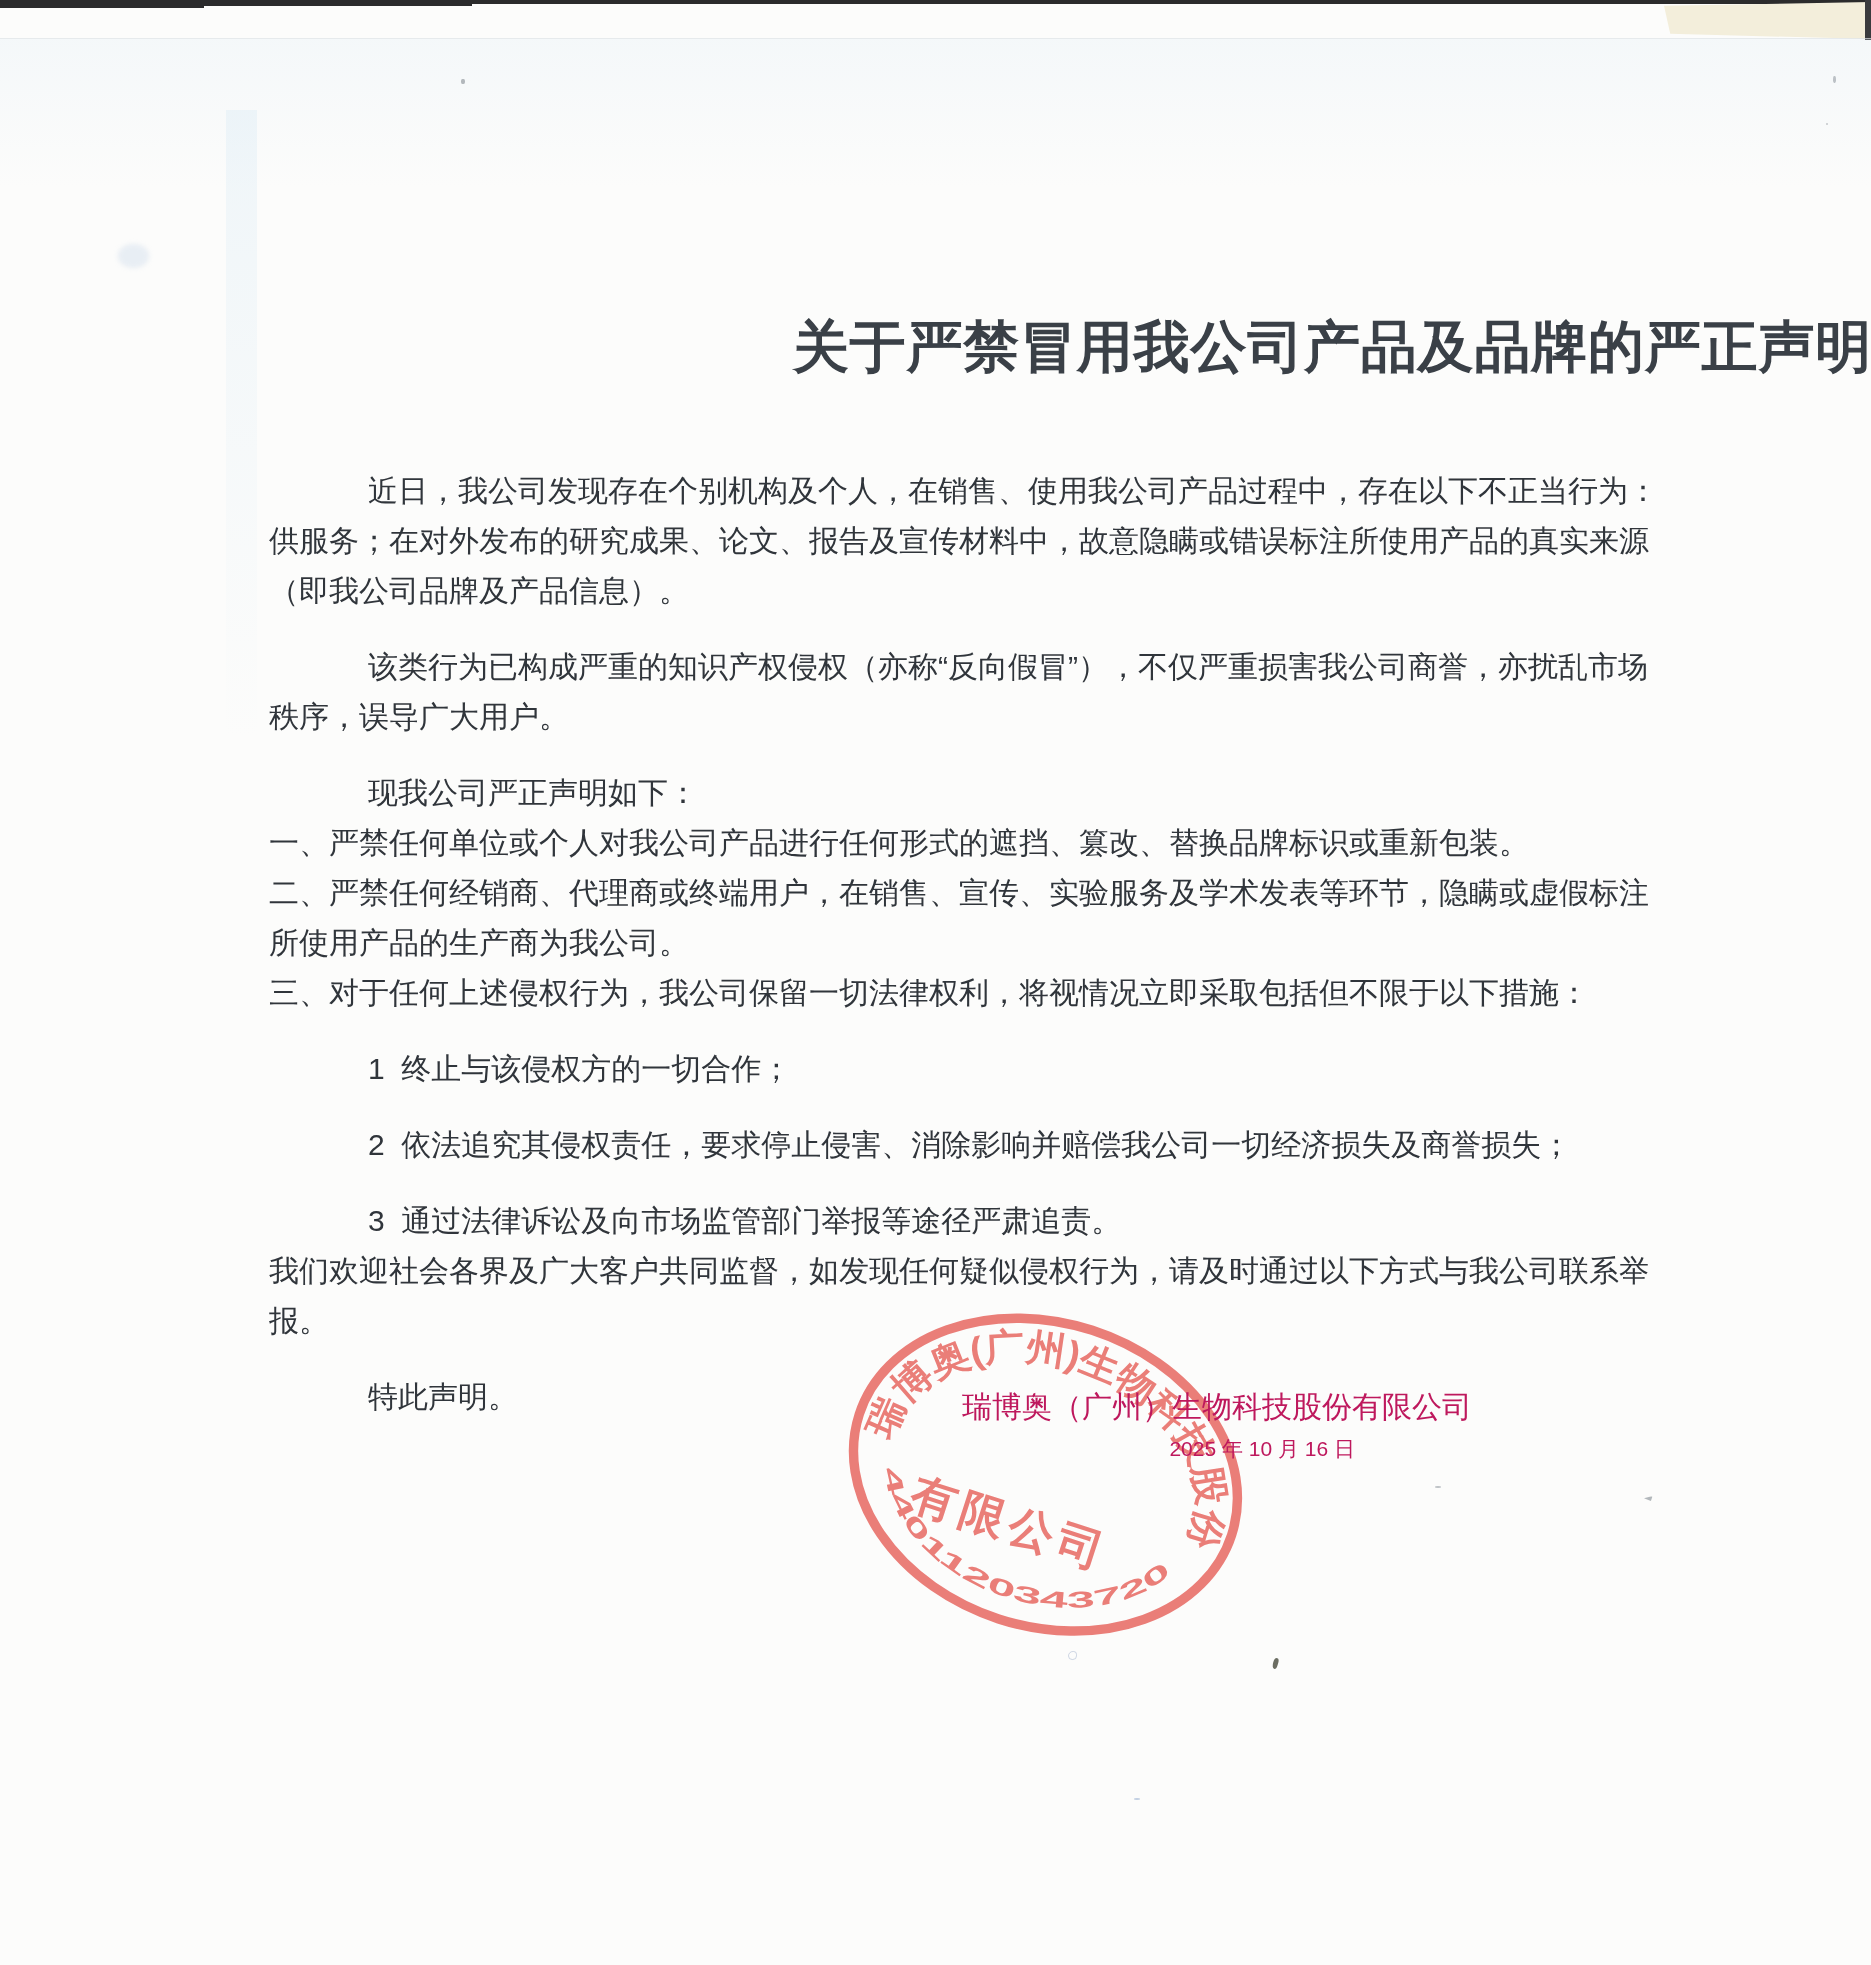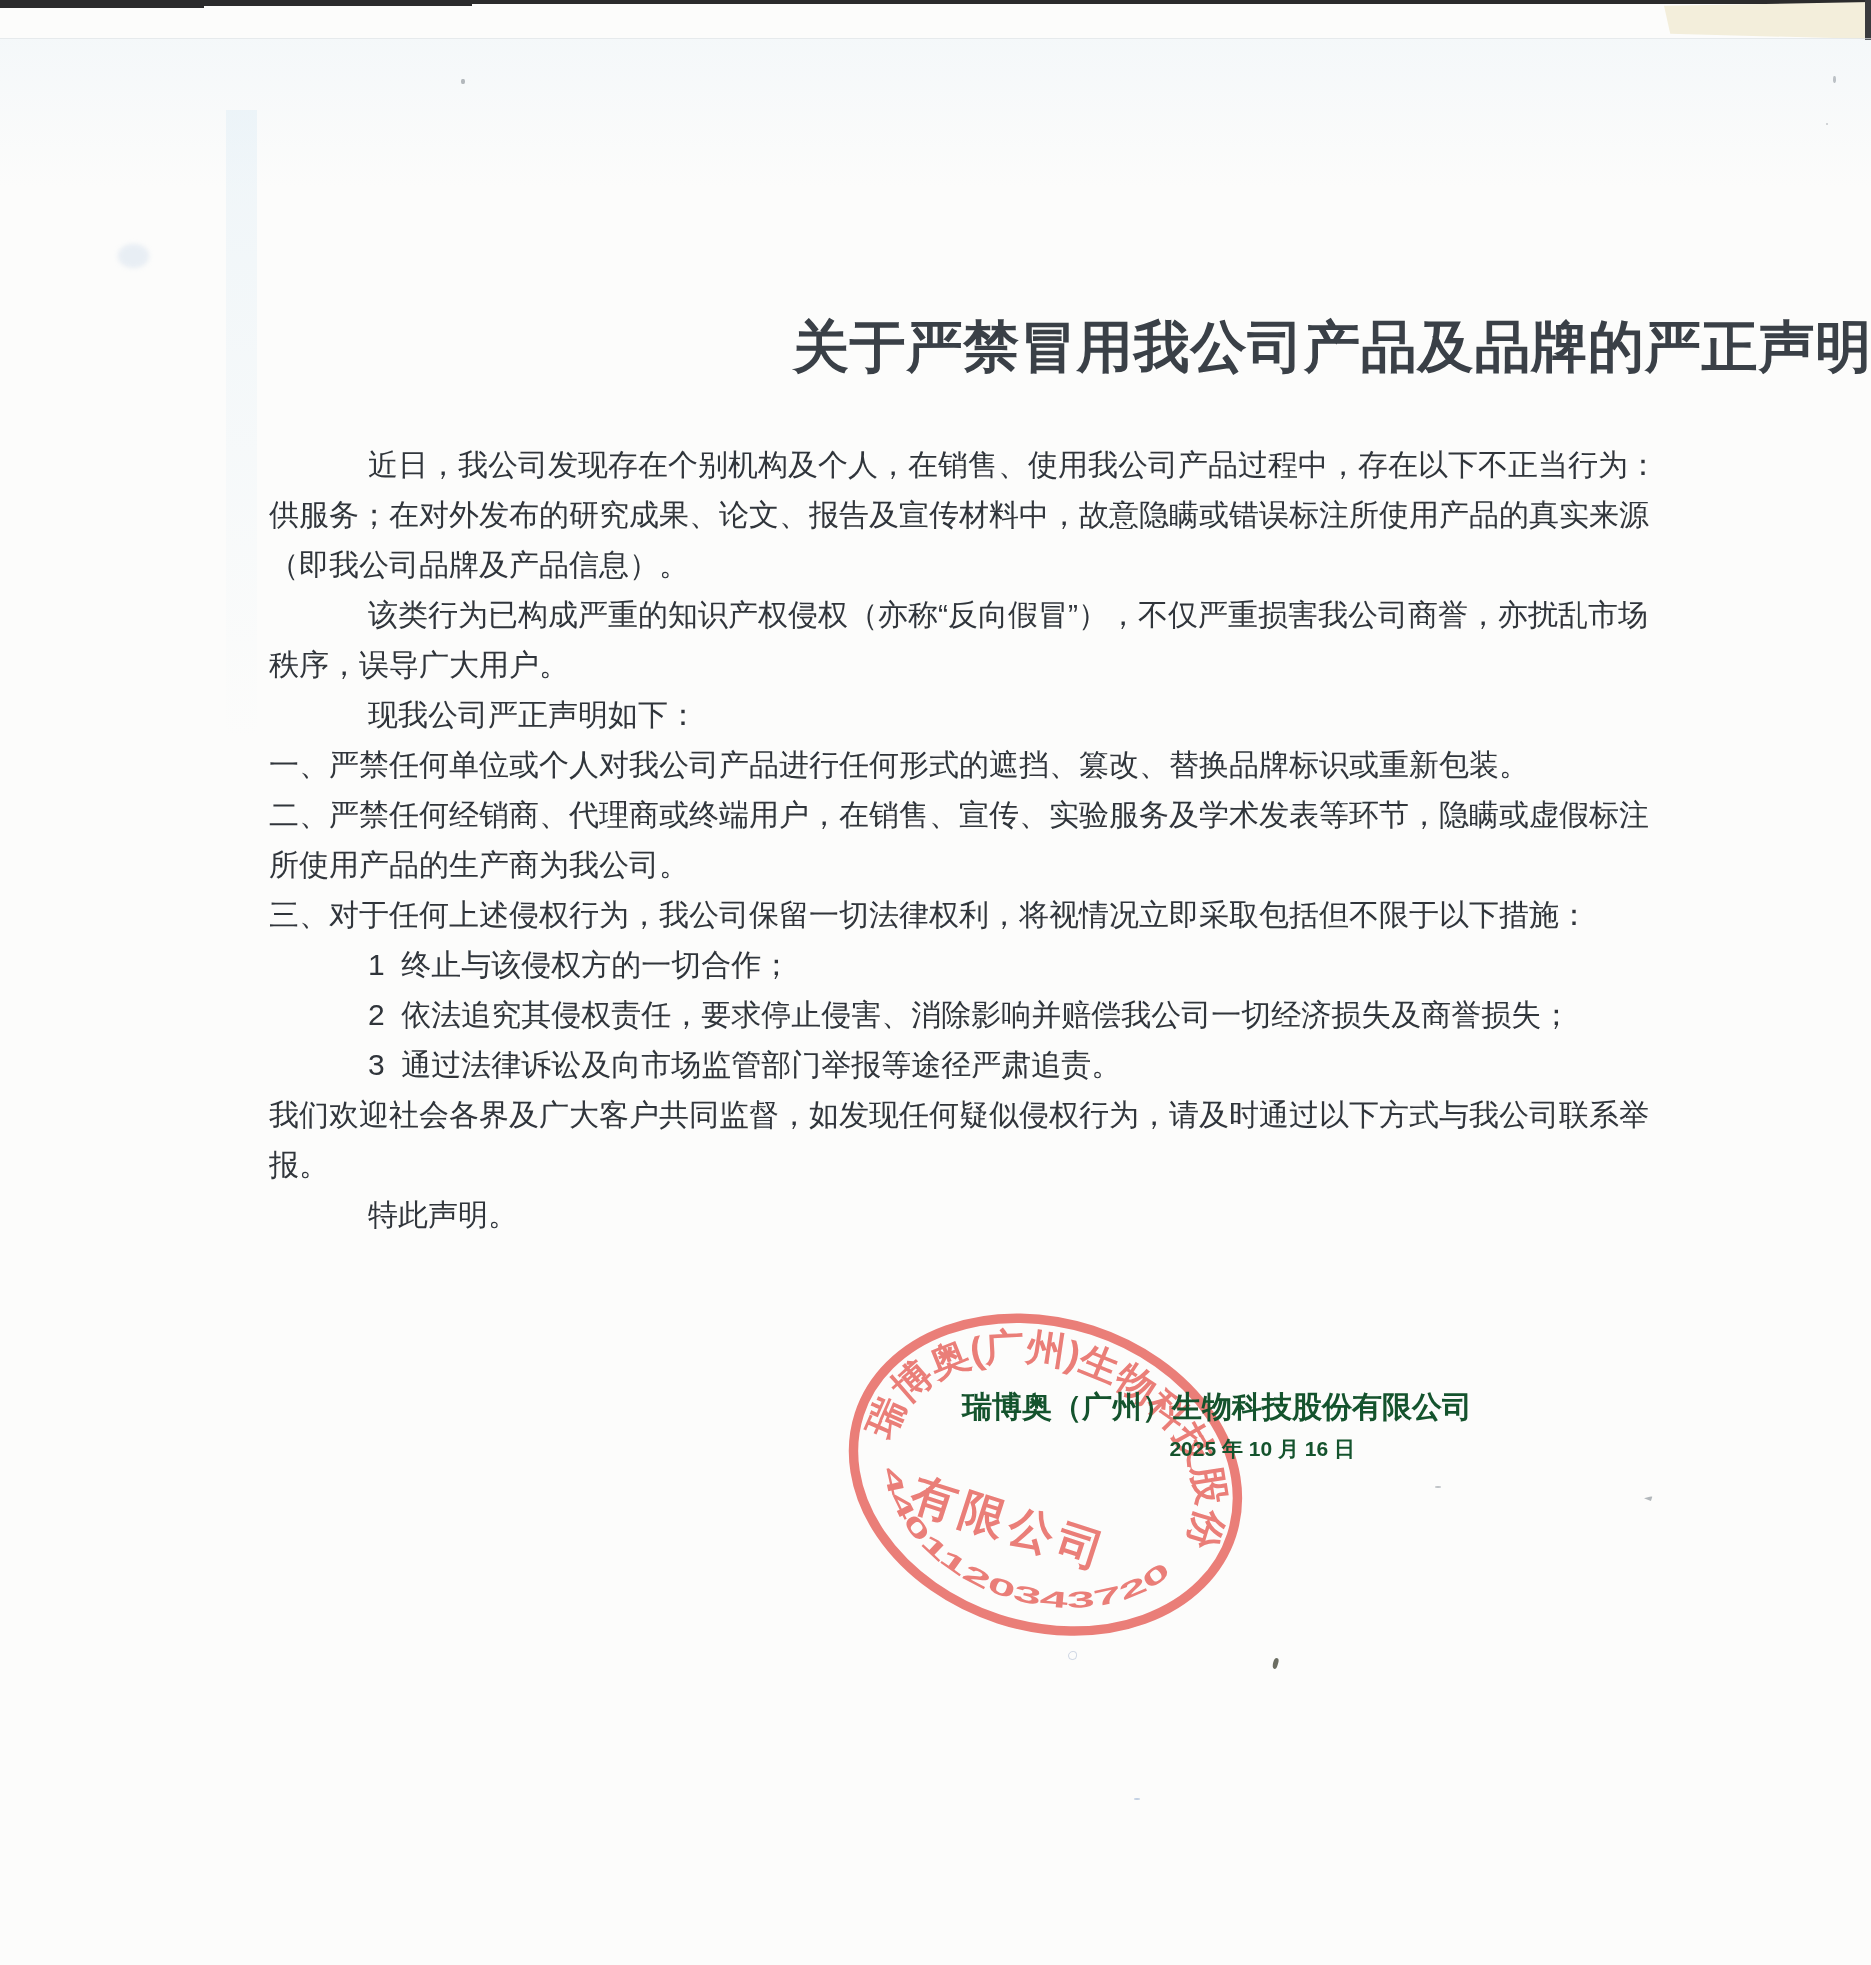--- a/index.html
+++ b/index.html
@@ -42,22 +42,22 @@
     position:absolute;top:310px;left:0;width:100%;
     text-align:right;
     font-size:56px;font-weight:600;letter-spacing:0.8px;
     color:#3a4047;white-space:pre;
   }
   .body-text{
     position:absolute;left:269px;top:440px;width:1368px;
     font-size:30px;line-height:50px;font-weight:500;color:#30353b;
   }
   .line{white-space:pre;height:50px;}
-  .line.ind{padding-left:99px;}
-  .sig{position:absolute;color:#14532d;font-weight:700;white-space:pre;}
+  .line.ind{padding-left:99px;margin-top:26px;}
+  .sig{position:absolute;color:#be185d;font-weight:400;white-space:pre;}
   .sig-company{top:1387px;right:400px;font-size:30px;}
   .sig-date{top:1435px;right:517px;font-size:21px;}
   .seal{position:absolute;left:0;top:0;pointer-events:none;}
 </style>
 </head>
 <body>
 
 <div class="page">
 
   <div class="scan-bar-top"></div>

